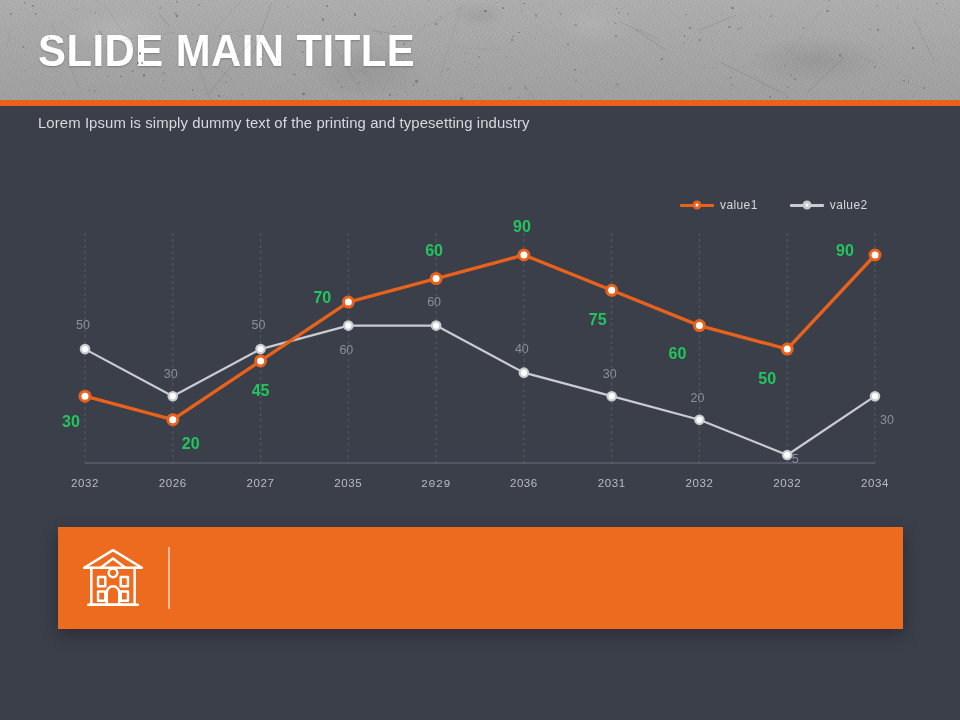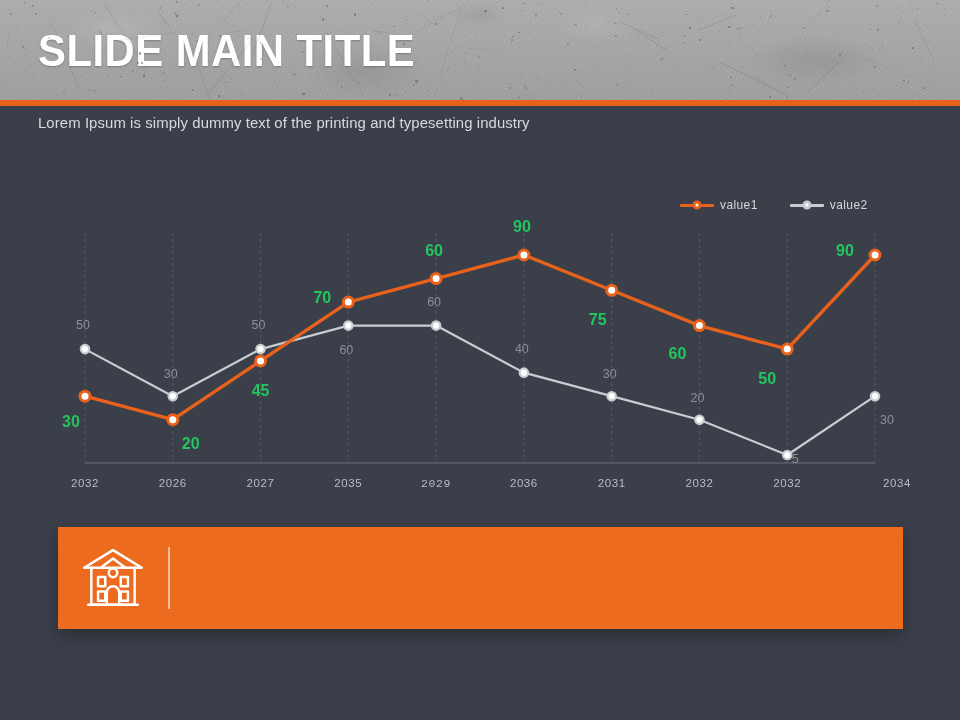--- a/index.html
+++ b/index.html
@@ -414,21 +414,21 @@
     <div class="dlabel v2" style="left: 887px; top: 420.176px;">30</div>
     <div class="xlabel" style="left: 85px; top: 477px;">2032</div>
     <div class="xlabel" style="left: 172.778px; top: 477px;">2026</div>
     <div class="xlabel" style="left: 260.556px; top: 477px;">2027</div>
     <div class="xlabel" style="left: 348.333px; top: 477px;">2035</div>
     <div class="xlabel" style="left: 436.111px; top: 477px; font-family: Liberation Mono, monospace;">2029</div>
     <div class="xlabel" style="left: 523.889px; top: 477px;">2036</div>
     <div class="xlabel" style="left: 611.667px; top: 477px;">2031</div>
     <div class="xlabel" style="left: 699.444px; top: 477px;">2032</div>
     <div class="xlabel" style="left: 787.222px; top: 477px;">2032</div>
-    <div class="xlabel" style="left: 897px; top: 477px;">2034</div>
+    <div class="xlabel" style="left: 875px; top: 477px;">2034</div>
   </div>
 
 <div id="banner">
   <div id="banner-icon">
     <svg width="66" height="66" viewBox="0 0 64 64" fill="none" stroke="#ffffff" stroke-width="2.4" stroke-linejoin="round" stroke-linecap="round">
       <path d="M4 22 L32 5 L60 22 Z"></path>
       <path d="M11 22 L11 58 L53 58 L53 22"></path>
       <path d="M20 22 L32 13 L44 22"></path>
       <circle cx="32" cy="27" r="4.2"></circle>
       <rect x="17.5" y="31" width="7" height="9"></rect>

